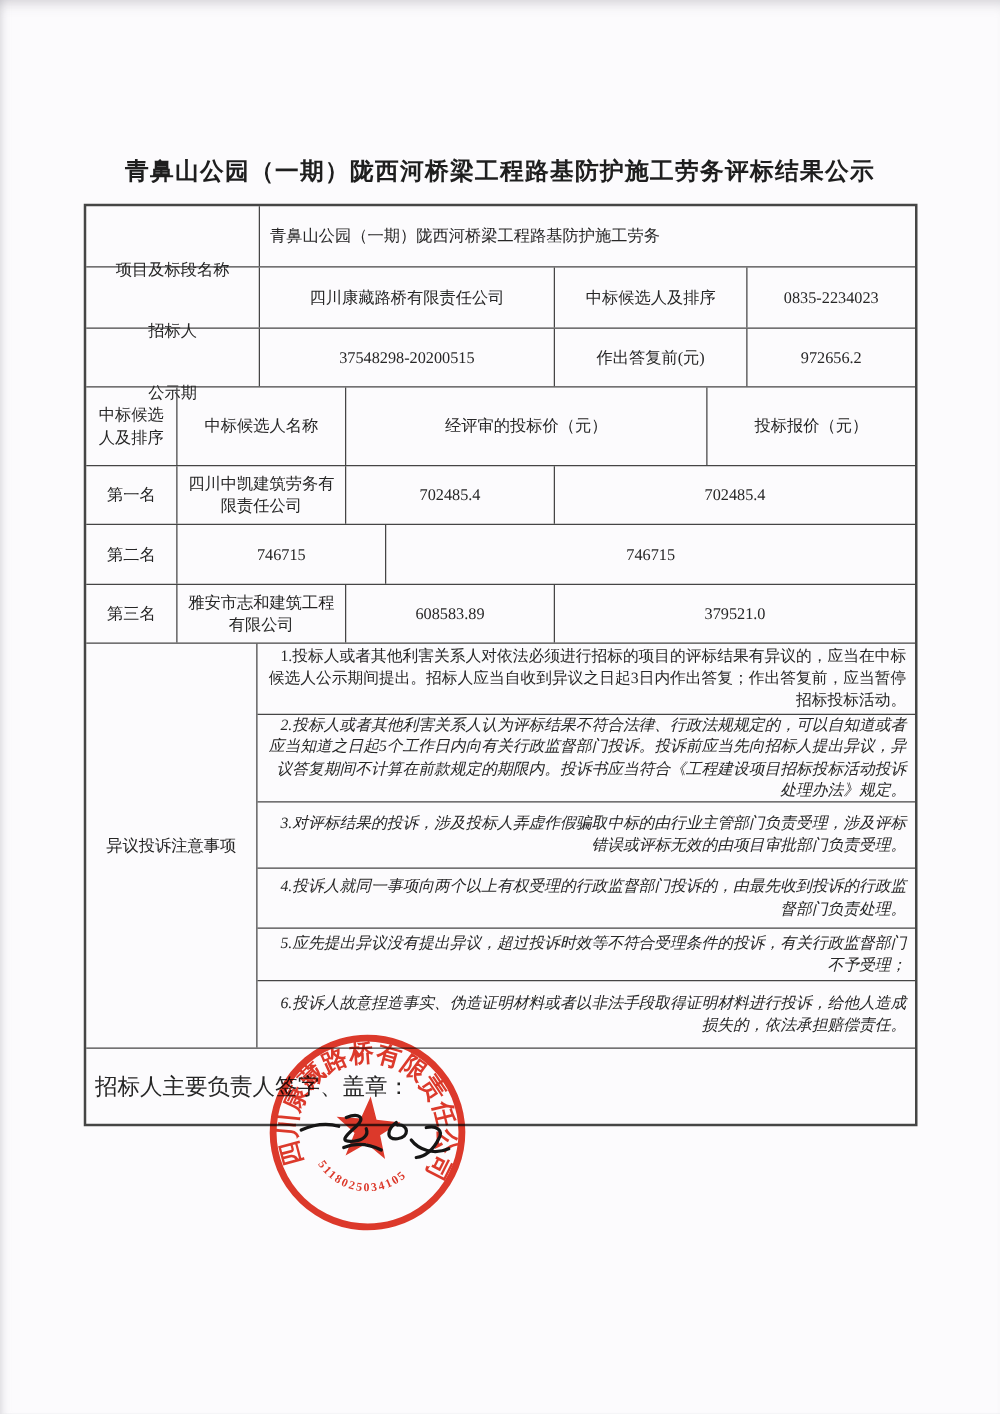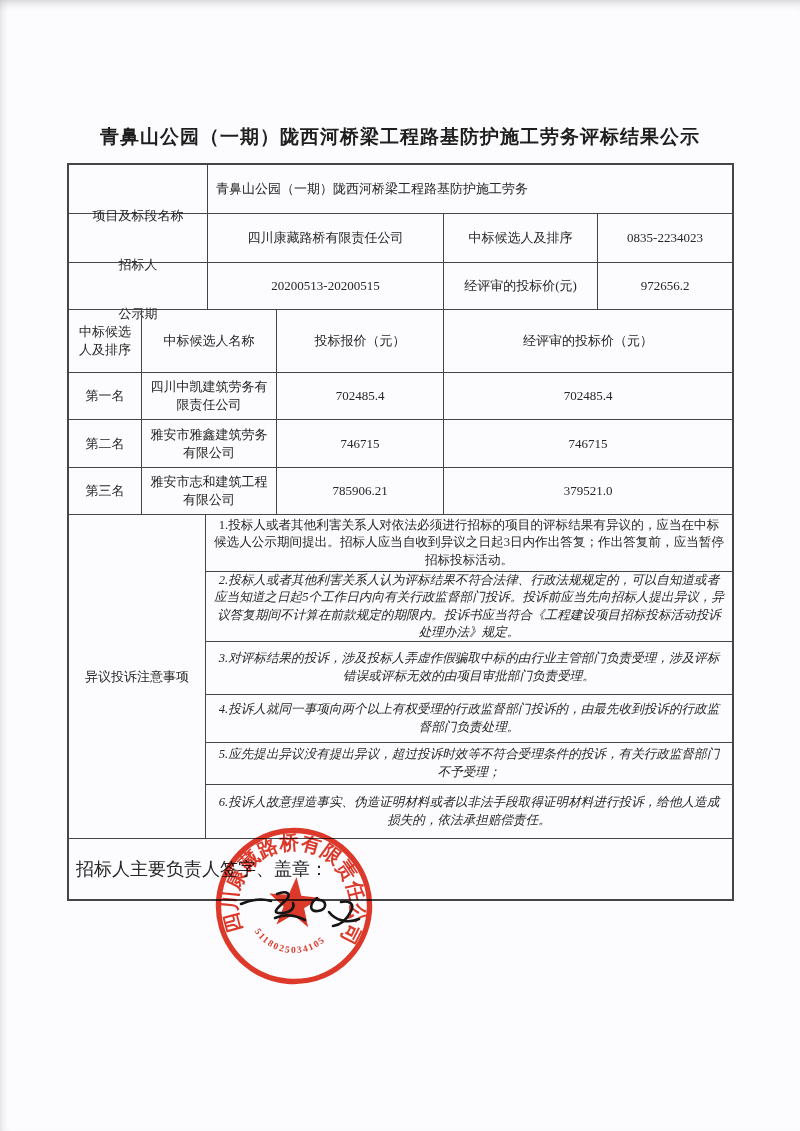--- a/index.html
+++ b/index.html
@@ -41,21 +41,21 @@
   .wB1 { flex:0 0 72px; } .wB2 { flex:0 0 135px; } .wB3 { flex:0 0 167px; }
   
   .wC1 { flex:0 0 136px; }
   .h48{height:48px}.h49{height:49px}.h50{height:50px}.h47{height:47px}
   .h63{height:63px}.h61{height:61px}
   .notes-row { height:324px; }
   .notes-col { flex:1 1 auto; display:flex; flex-direction:column; }
   .para {
     display:flex; align-items:center;
     padding:3px 7px; line-height:17.5px; font-size:12.6px;
-    text-align:center;
+    text-align:right;
   }
   .para + .para { border-top:1.5px solid #454545;font-style:italic; }
   .p1{height:56px}.p2{height:70px}.p3{height:53px}.p4{height:49px}.p5{height:42px}.p6{height:54px}
   .sig-label { align-self:center; padding-left:7px; font-size:18px; }
   .seal {
     position:absolute; left:209px; top:821px; width:170px; height:170px;
     mix-blend-mode:multiply; opacity:.93;
     transform:rotate(5deg);
     z-index:5; pointer-events:none;
   }
@@ -79,47 +79,46 @@
       <div class="cell grow left">青鼻山公园（一期）陇西河桥梁工程路基防护施工劳务</div>
     </div>
     <div class="row h49">
       <div class="cell wA1">招标人</div>
       <div class="cell wA2">四川康藏路桥有限责任公司</div>
       <div class="cell wA3">中标候选人及排序</div>
       <div class="cell grow">0835-2234023</div>
     </div>
     <div class="row h47">
       <div class="cell wA1">公示期</div>
-      <div class="cell wA2">20200513-20200515</div>
-      <div class="cell wA3">经评审的投标价(元)</div>
+      <div class="cell wA2">37548298-20200515</div>
+      <div class="cell wA3">作出答复前(元)</div>
       <div class="cell grow">972656.2</div>
     </div>
 
     <div class="row h63">
       <div class="cell wB1">中标候选人及排序</div>
       <div class="cell wB2">中标候选人名称</div>
+      <div class="cell grow">经评审的投标价（元）</div>
       <div class="cell wB3">投标报价（元）</div>
-      <div class="cell grow">经评审的投标价（元）</div>
     </div>
     <div class="row h47">
       <div class="cell wB1">第一名</div>
       <div class="cell wB2">四川中凯建筑劳务有限责任公司</div>
       <div class="cell wB3">702485.4</div>
       <div class="cell grow">702485.4</div>
     </div>
     <div class="row h48">
       <div class="cell wB1">第二名</div>
-      <div class="cell wB2">雅安市雅鑫建筑劳务有限公司</div>
       <div class="cell wB3">746715</div>
       <div class="cell grow">746715</div>
     </div>
     <div class="row h47">
       <div class="cell wB1">第三名</div>
       <div class="cell wB2">雅安市志和建筑工程有限公司</div>
-      <div class="cell wB3">785906.21</div>
+      <div class="cell wB3">608583.89</div>
       <div class="cell grow">379521.0</div>
     </div>
 
     <div class="row notes-row">
       <div class="cell wC1">异议投诉注意事项</div>
       <div class="notes-col" style="border-left:1.5px solid #454545;">
         <div class="para p1">1.投标人或者其他利害关系人对依法必须进行招标的项目的评标结果有异议的，应当在中标候选人公示期间提出。招标人应当自收到异议之日起3日内作出答复；作出答复前，应当暂停招标投标活动。</div>
         <div class="para p2">2.投标人或者其他利害关系人认为评标结果不符合法律、行政法规规定的，可以自知道或者应当知道之日起5个工作日内向有关行政监督部门投诉。投诉前应当先向招标人提出异议，异议答复期间不计算在前款规定的期限内。投诉书应当符合《工程建设项目招标投标活动投诉处理办法》规定。</div>
         <div class="para p3">3.对评标结果的投诉，涉及投标人弄虚作假骗取中标的由行业主管部门负责受理，涉及评标错误或评标无效的由项目审批部门负责受理。</div>
         <div class="para p4">4.投诉人就同一事项向两个以上有权受理的行政监督部门投诉的，由最先收到投诉的行政监督部门负责处理。</div>

